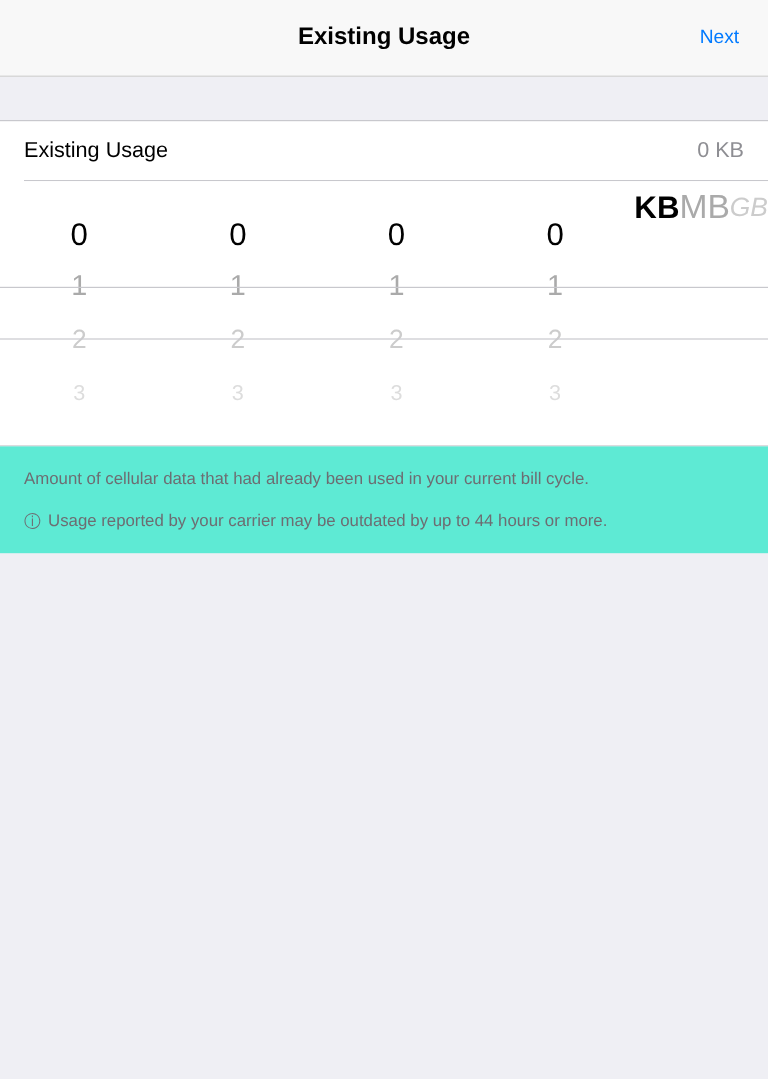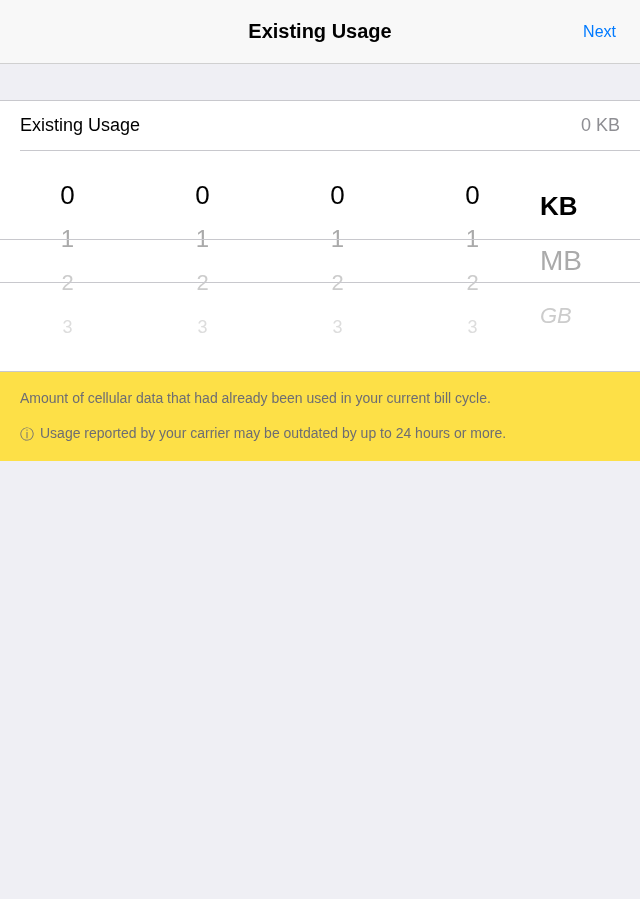--- a/index.html
+++ b/index.html
@@ -111,25 +111,24 @@
       display: flex;
       flex-direction: column;
       align-items: center;
       justify-content: center;
       height: 100%;
     }
 
     .picker-unit-col {
       flex: 0 0 100px;
       display: flex;
-      flex-direction: column;
+      flex-direction: row;
       align-items: flex-start;
       justify-content: center;
       height: 100%;
-      gap: 11px;
     }
 
     .picker-item {
       height: 44px;
       display: flex;
       align-items: center;
       justify-content: center;
       font-size: 26px;
       color: #000;
       width: 100%;
@@ -163,21 +162,21 @@
     }
     .picker-unit-item.faded-2 {
       color: #ccc;
       font-size: 22px;
       font-weight: 400;
       font-style: italic;
     }
 
     
     .info-section {
-      background: #fde047;
+      background: #5eead4;
       padding: 16px 20px;
       margin-top: 0;
     }
     .info-text {
       font-size: 14px;
       color: #6d6d72;
       line-height: 1.5;
       margin-bottom: 14px;
     }
     .info-note {
@@ -251,15 +250,15 @@
       </div>
 
     </div>
   </div>
 </div>
 
 <div class="info-section">
   <p class="info-text">Amount of cellular data that had already been used in your current bill cycle.</p>
   <div class="info-note">
     <span class="info-icon">ⓘ</span>
-    <span>Usage reported by your carrier may be outdated by up to 24 hours or more.</span>
+    <span>Usage reported by your carrier may be outdated by up to 44 hours or more.</span>
   </div>
 </div>
 
 </body></html>

